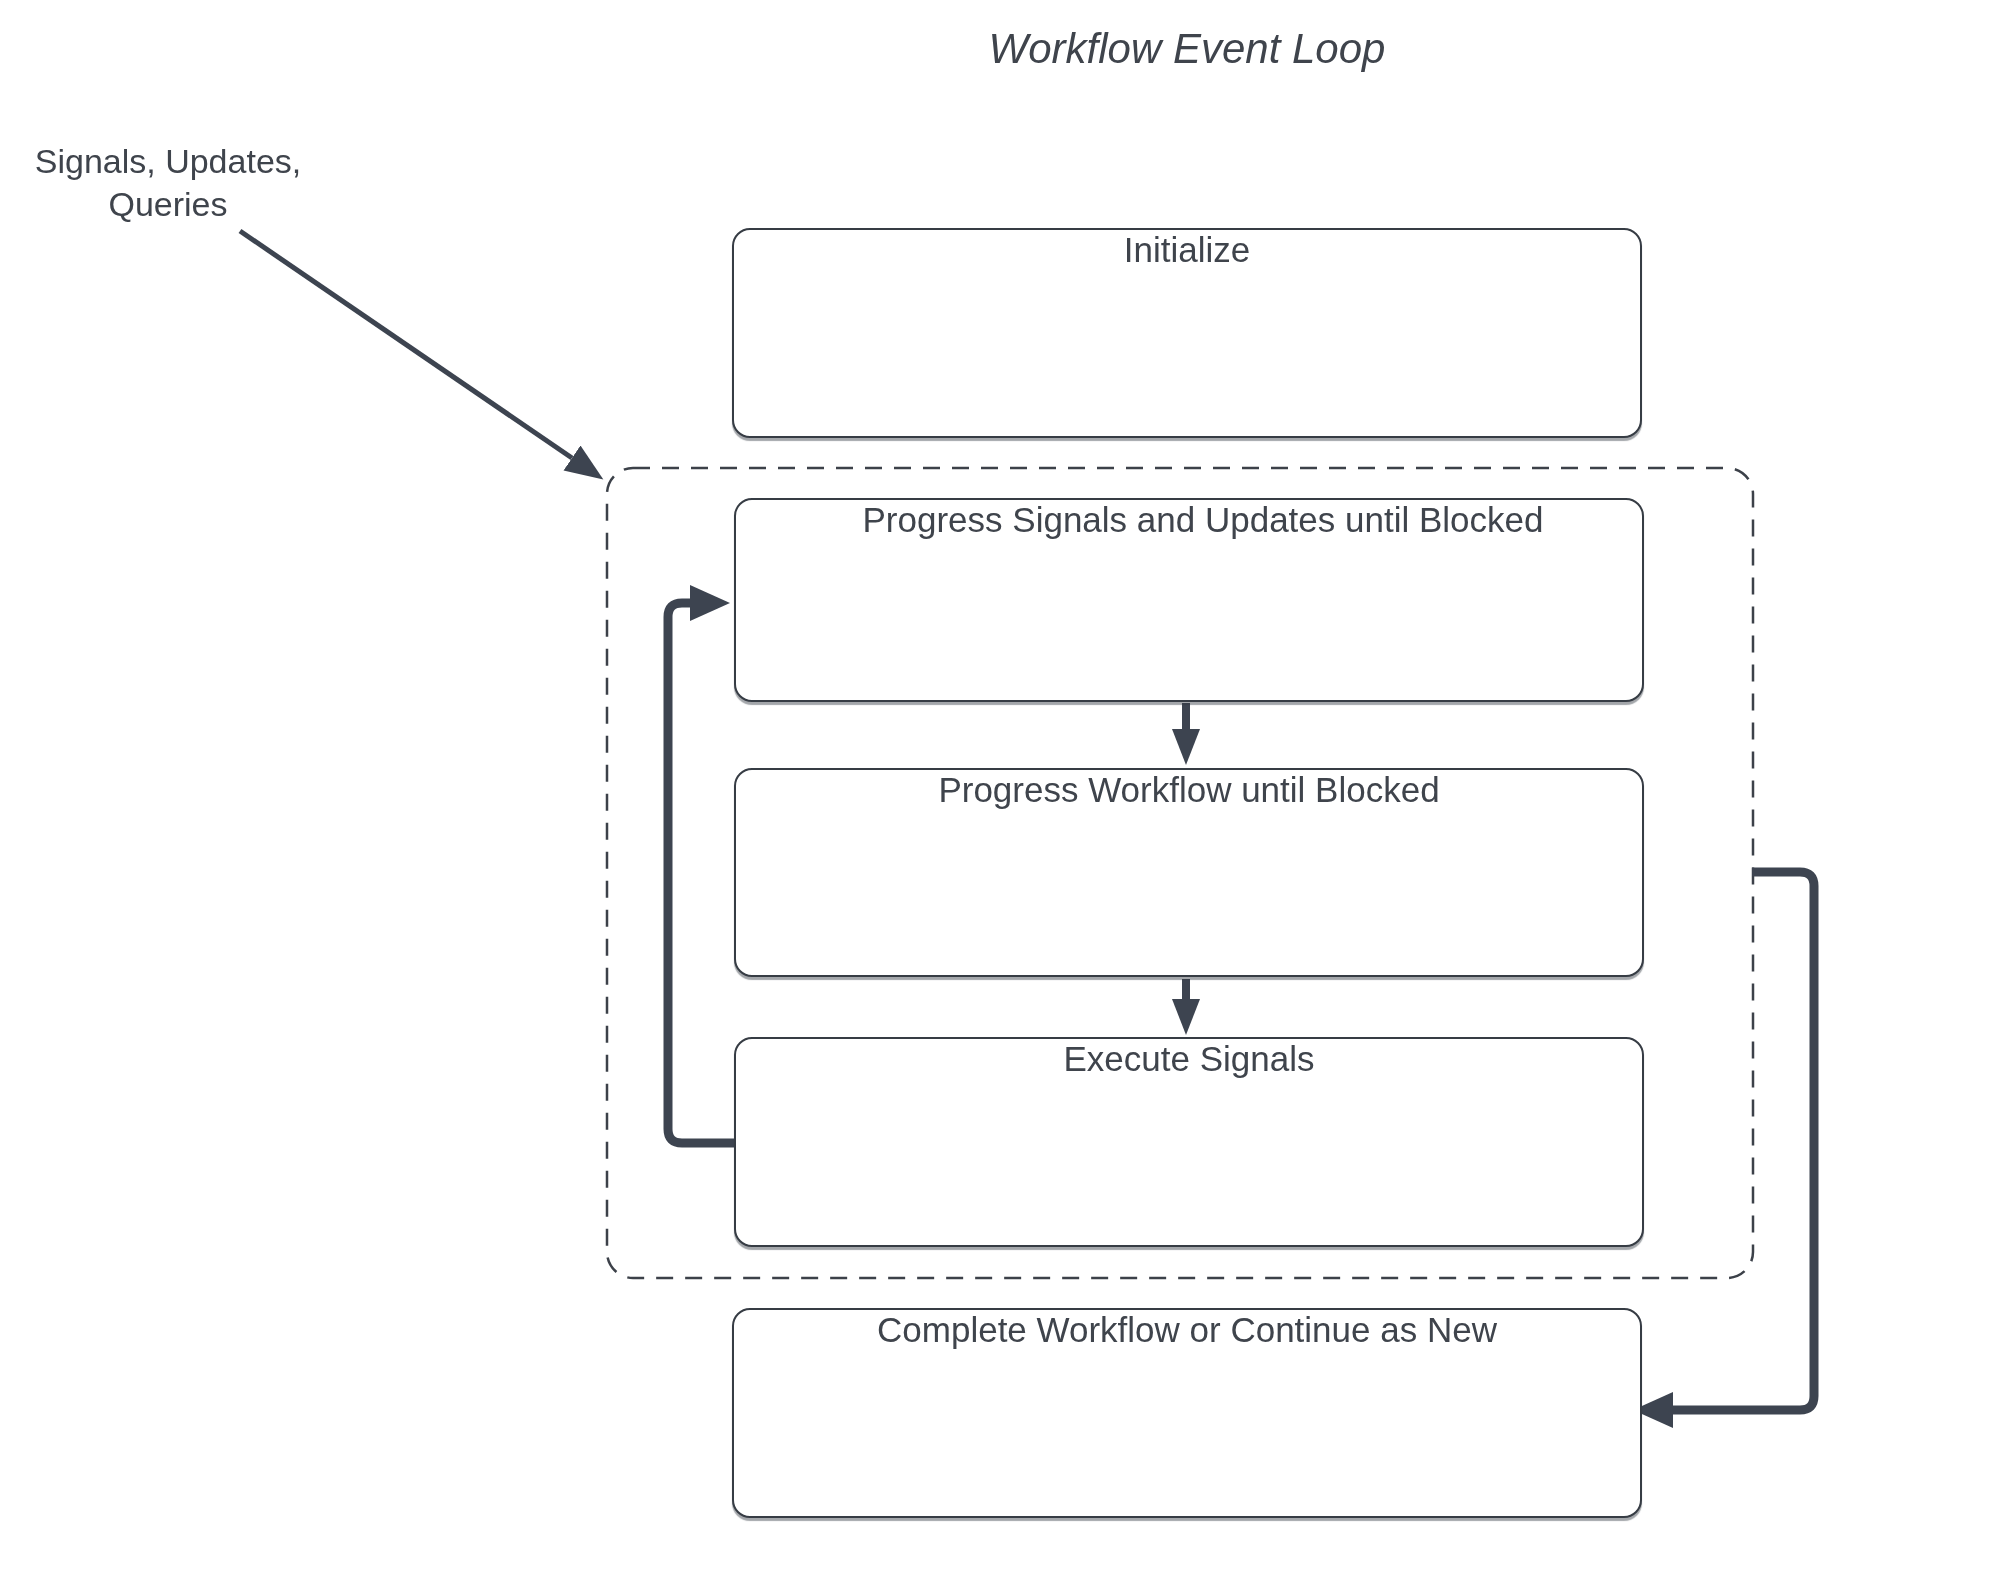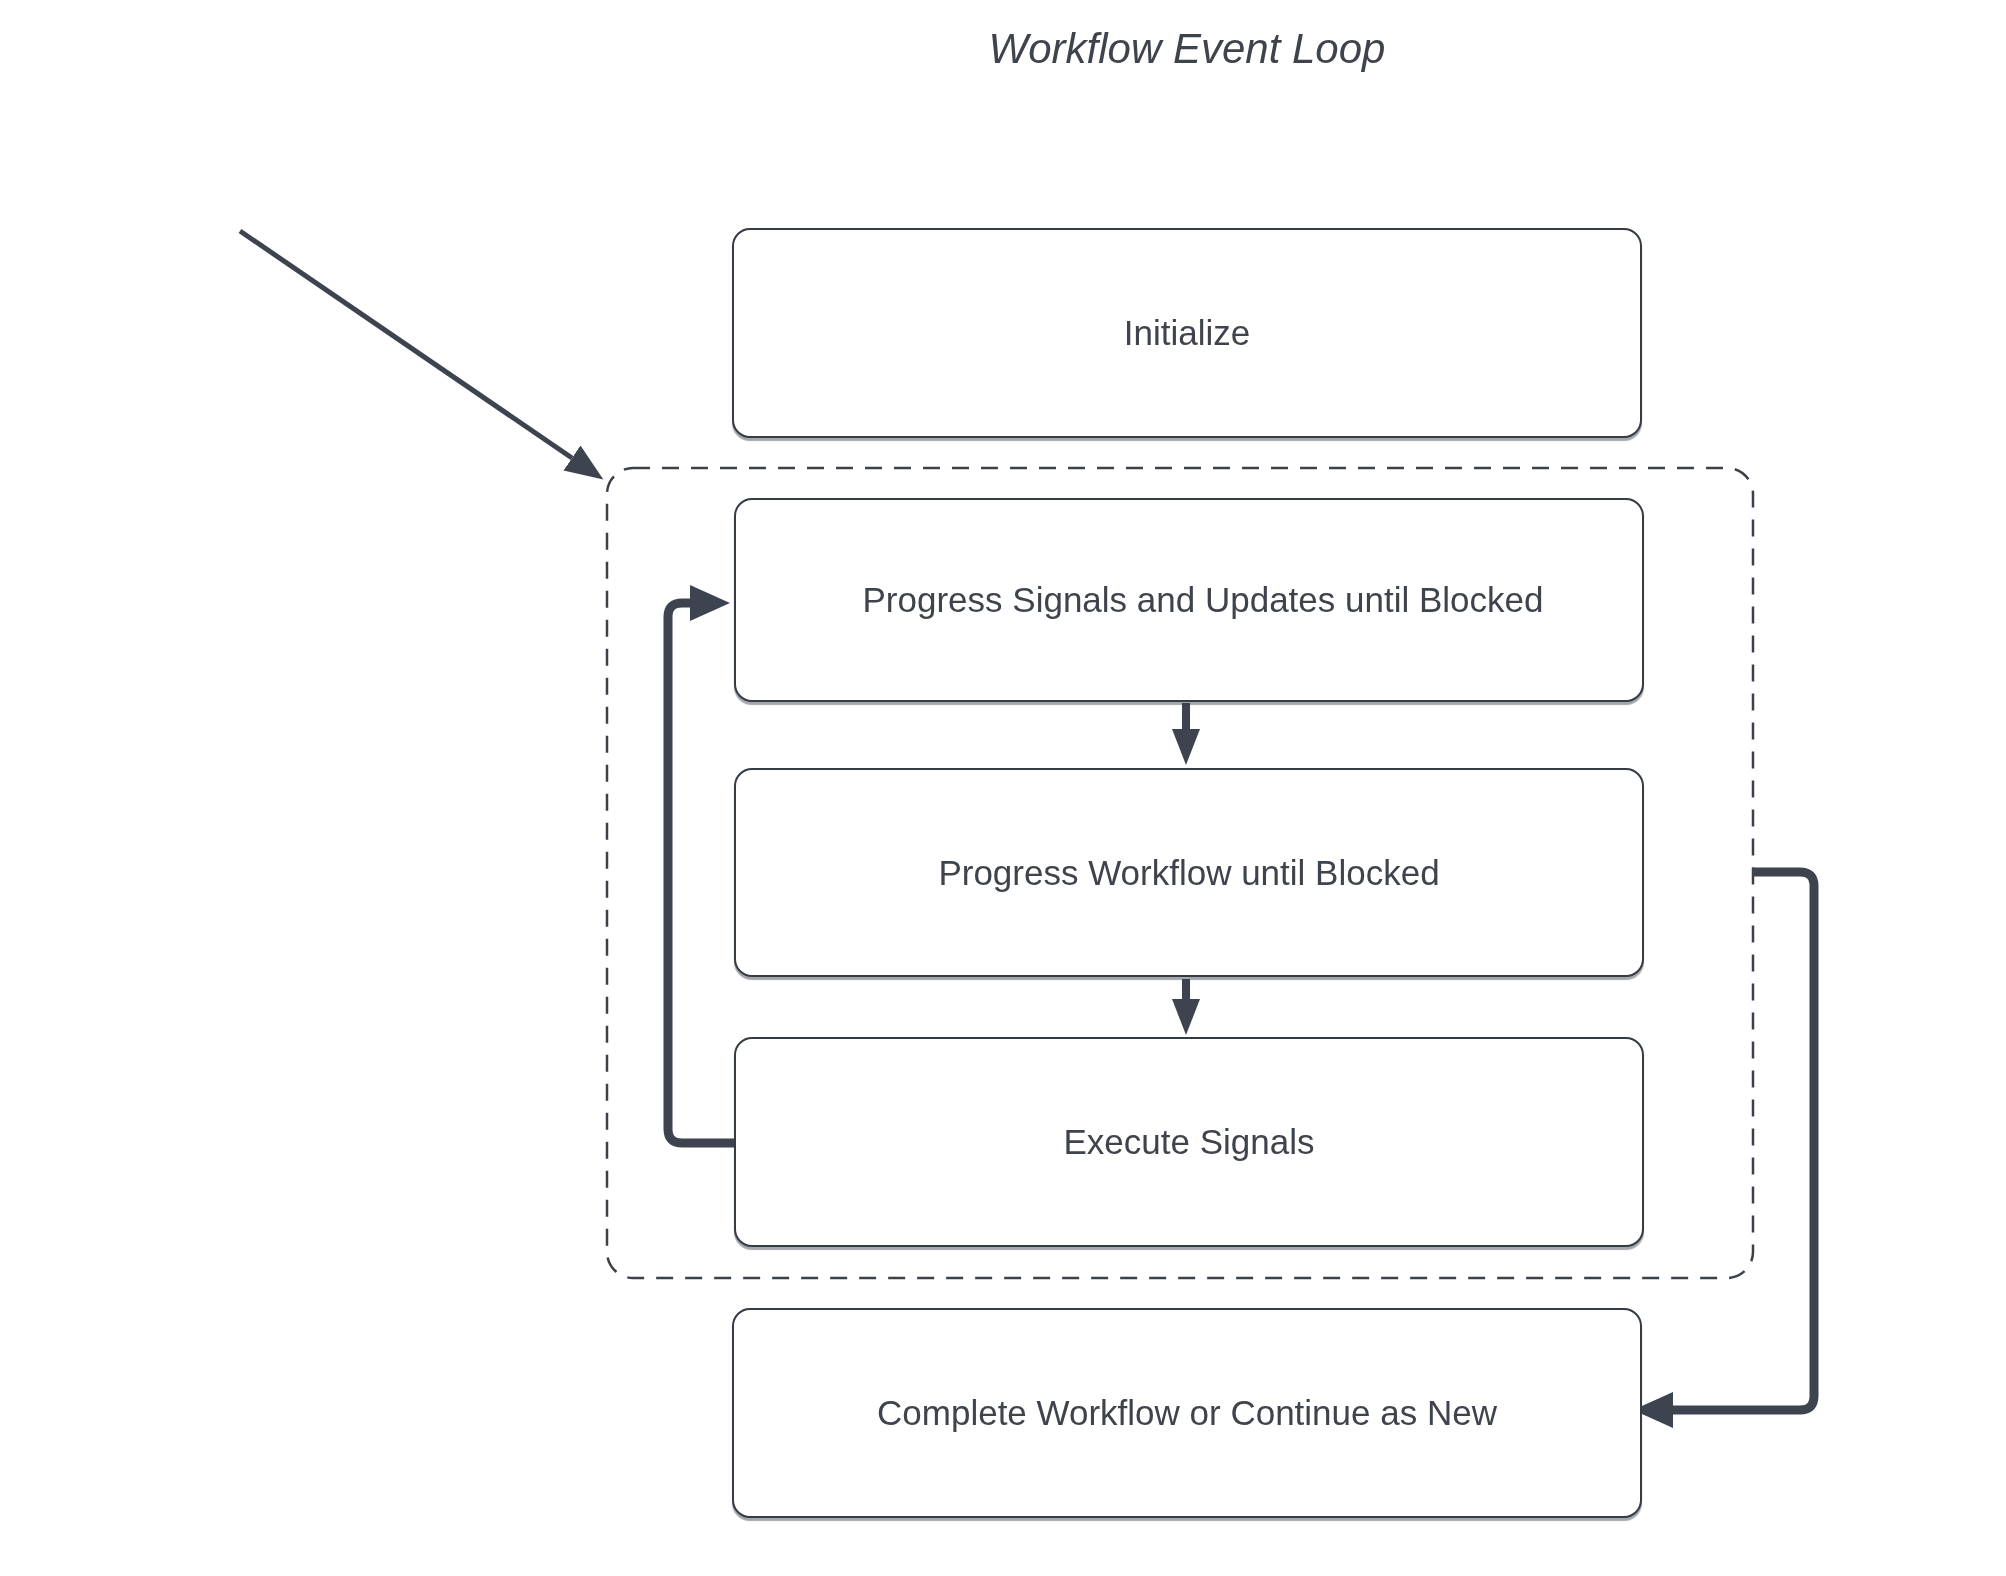--- a/index.html
+++ b/index.html
@@ -42,21 +42,21 @@
     line-height:43px;
     white-space:pre-line;
   }
   .node{
     position:absolute;
     background:var(--box-fill);
     border:2px solid var(--box-border);
     border-radius:18px;
     box-shadow:0 3px 1px rgba(52,58,66,0.45);
     display:flex;
-    align-items:center;
+    align-items:flex-start;
     justify-content:center;
     box-sizing:border-box;
   }
   .node-label{
     font-size:35px;
     color:var(--text);
     text-align:center;
     padding:0 30px;
   }
   .node-initialize{left:732px;top:228px;width:910px;height:210px;}
@@ -96,20 +96,22 @@
 
     <path class="edge-flow" d="M 1186 979 L 1186 999" marker-end="url(#arrow-tall)"></path>
 
     <path class="edge-loop" d="M 734 1143 H 682 Q 668 1143 668 1129 V 617 Q 668 603 682 603 H 690" marker-end="url(#arrow-loop)"></path>
 
     <path class="edge-loop" d="M 1752 872 H 1800 Q 1814 872 1814 886 V 1396 Q 1814 1410 1800 1410 H 1673" marker-end="url(#arrow-loop)"></path>
   </svg>
 
   <div class="diagram-title">Workflow Event Loop</div>
 
+  <div class="side-label">Signals, Updates,
+Queries</div>
 
   <div class="node node-initialize">
     <span class="node-label">Initialize</span>
   </div>
 
   <div class="node node-progress-signals">
     <span class="node-label">Progress Signals and Updates until Blocked</span>
   </div>
 
   <div class="node node-progress-workflow">

